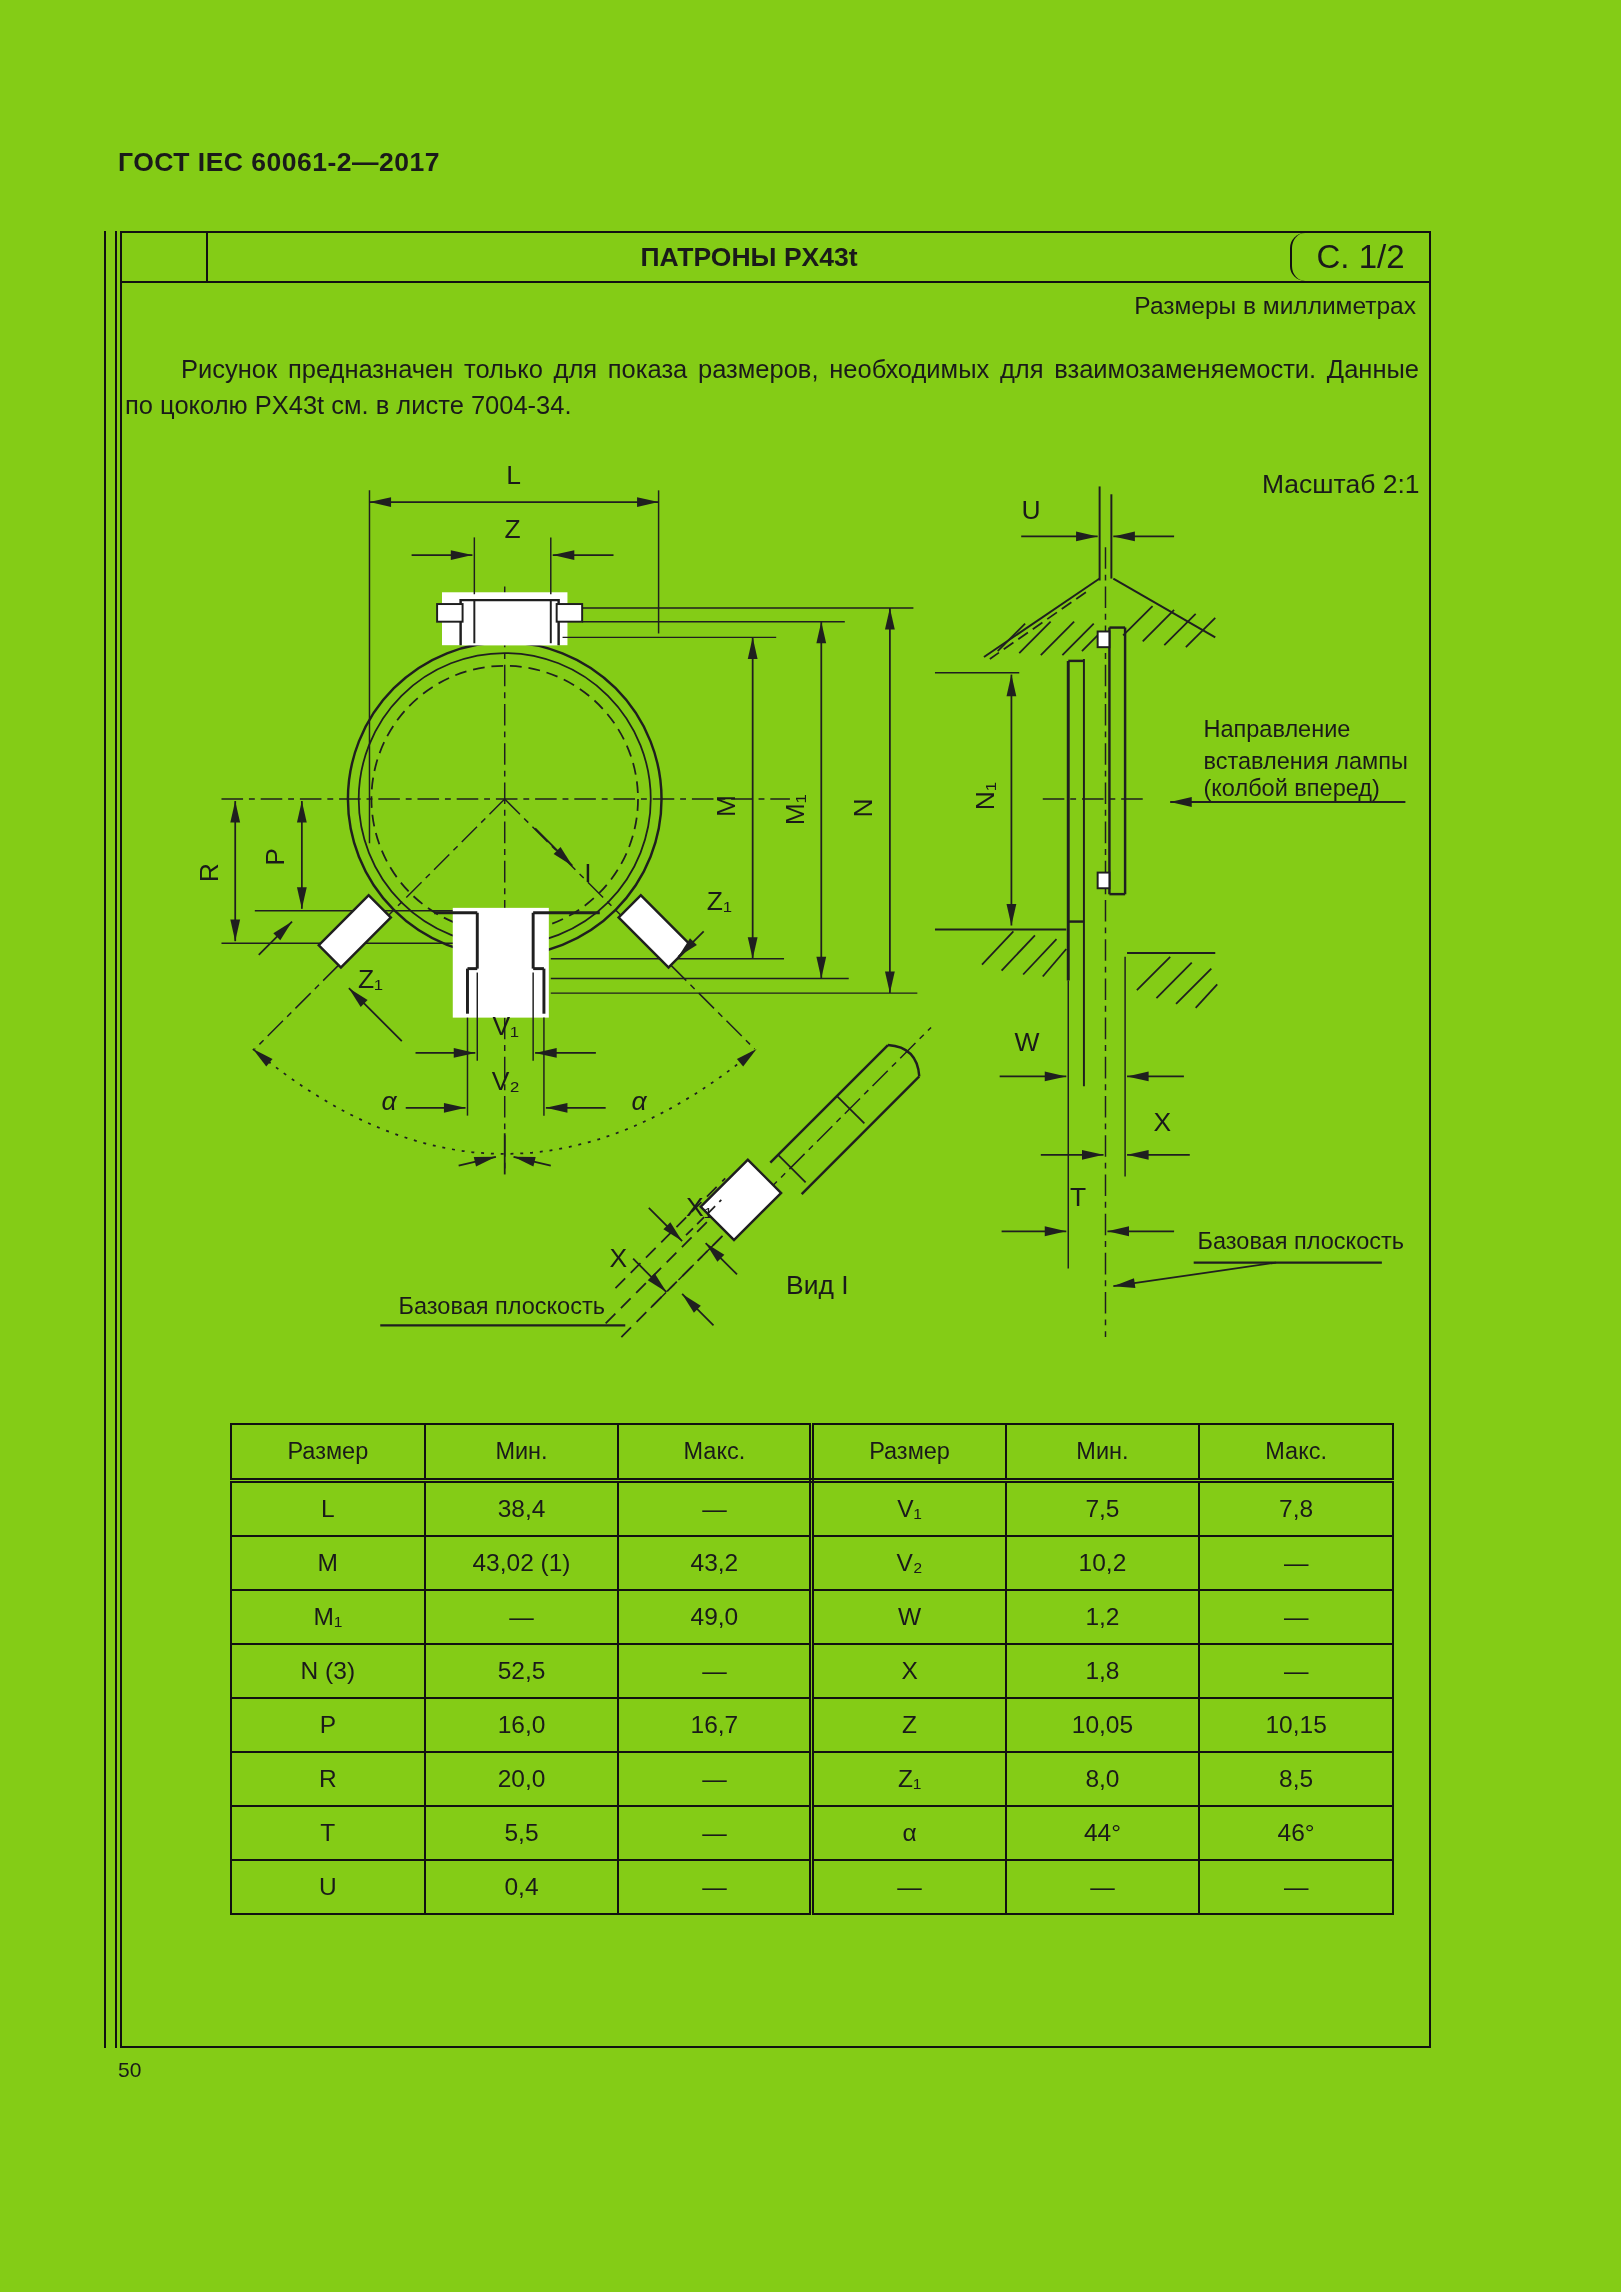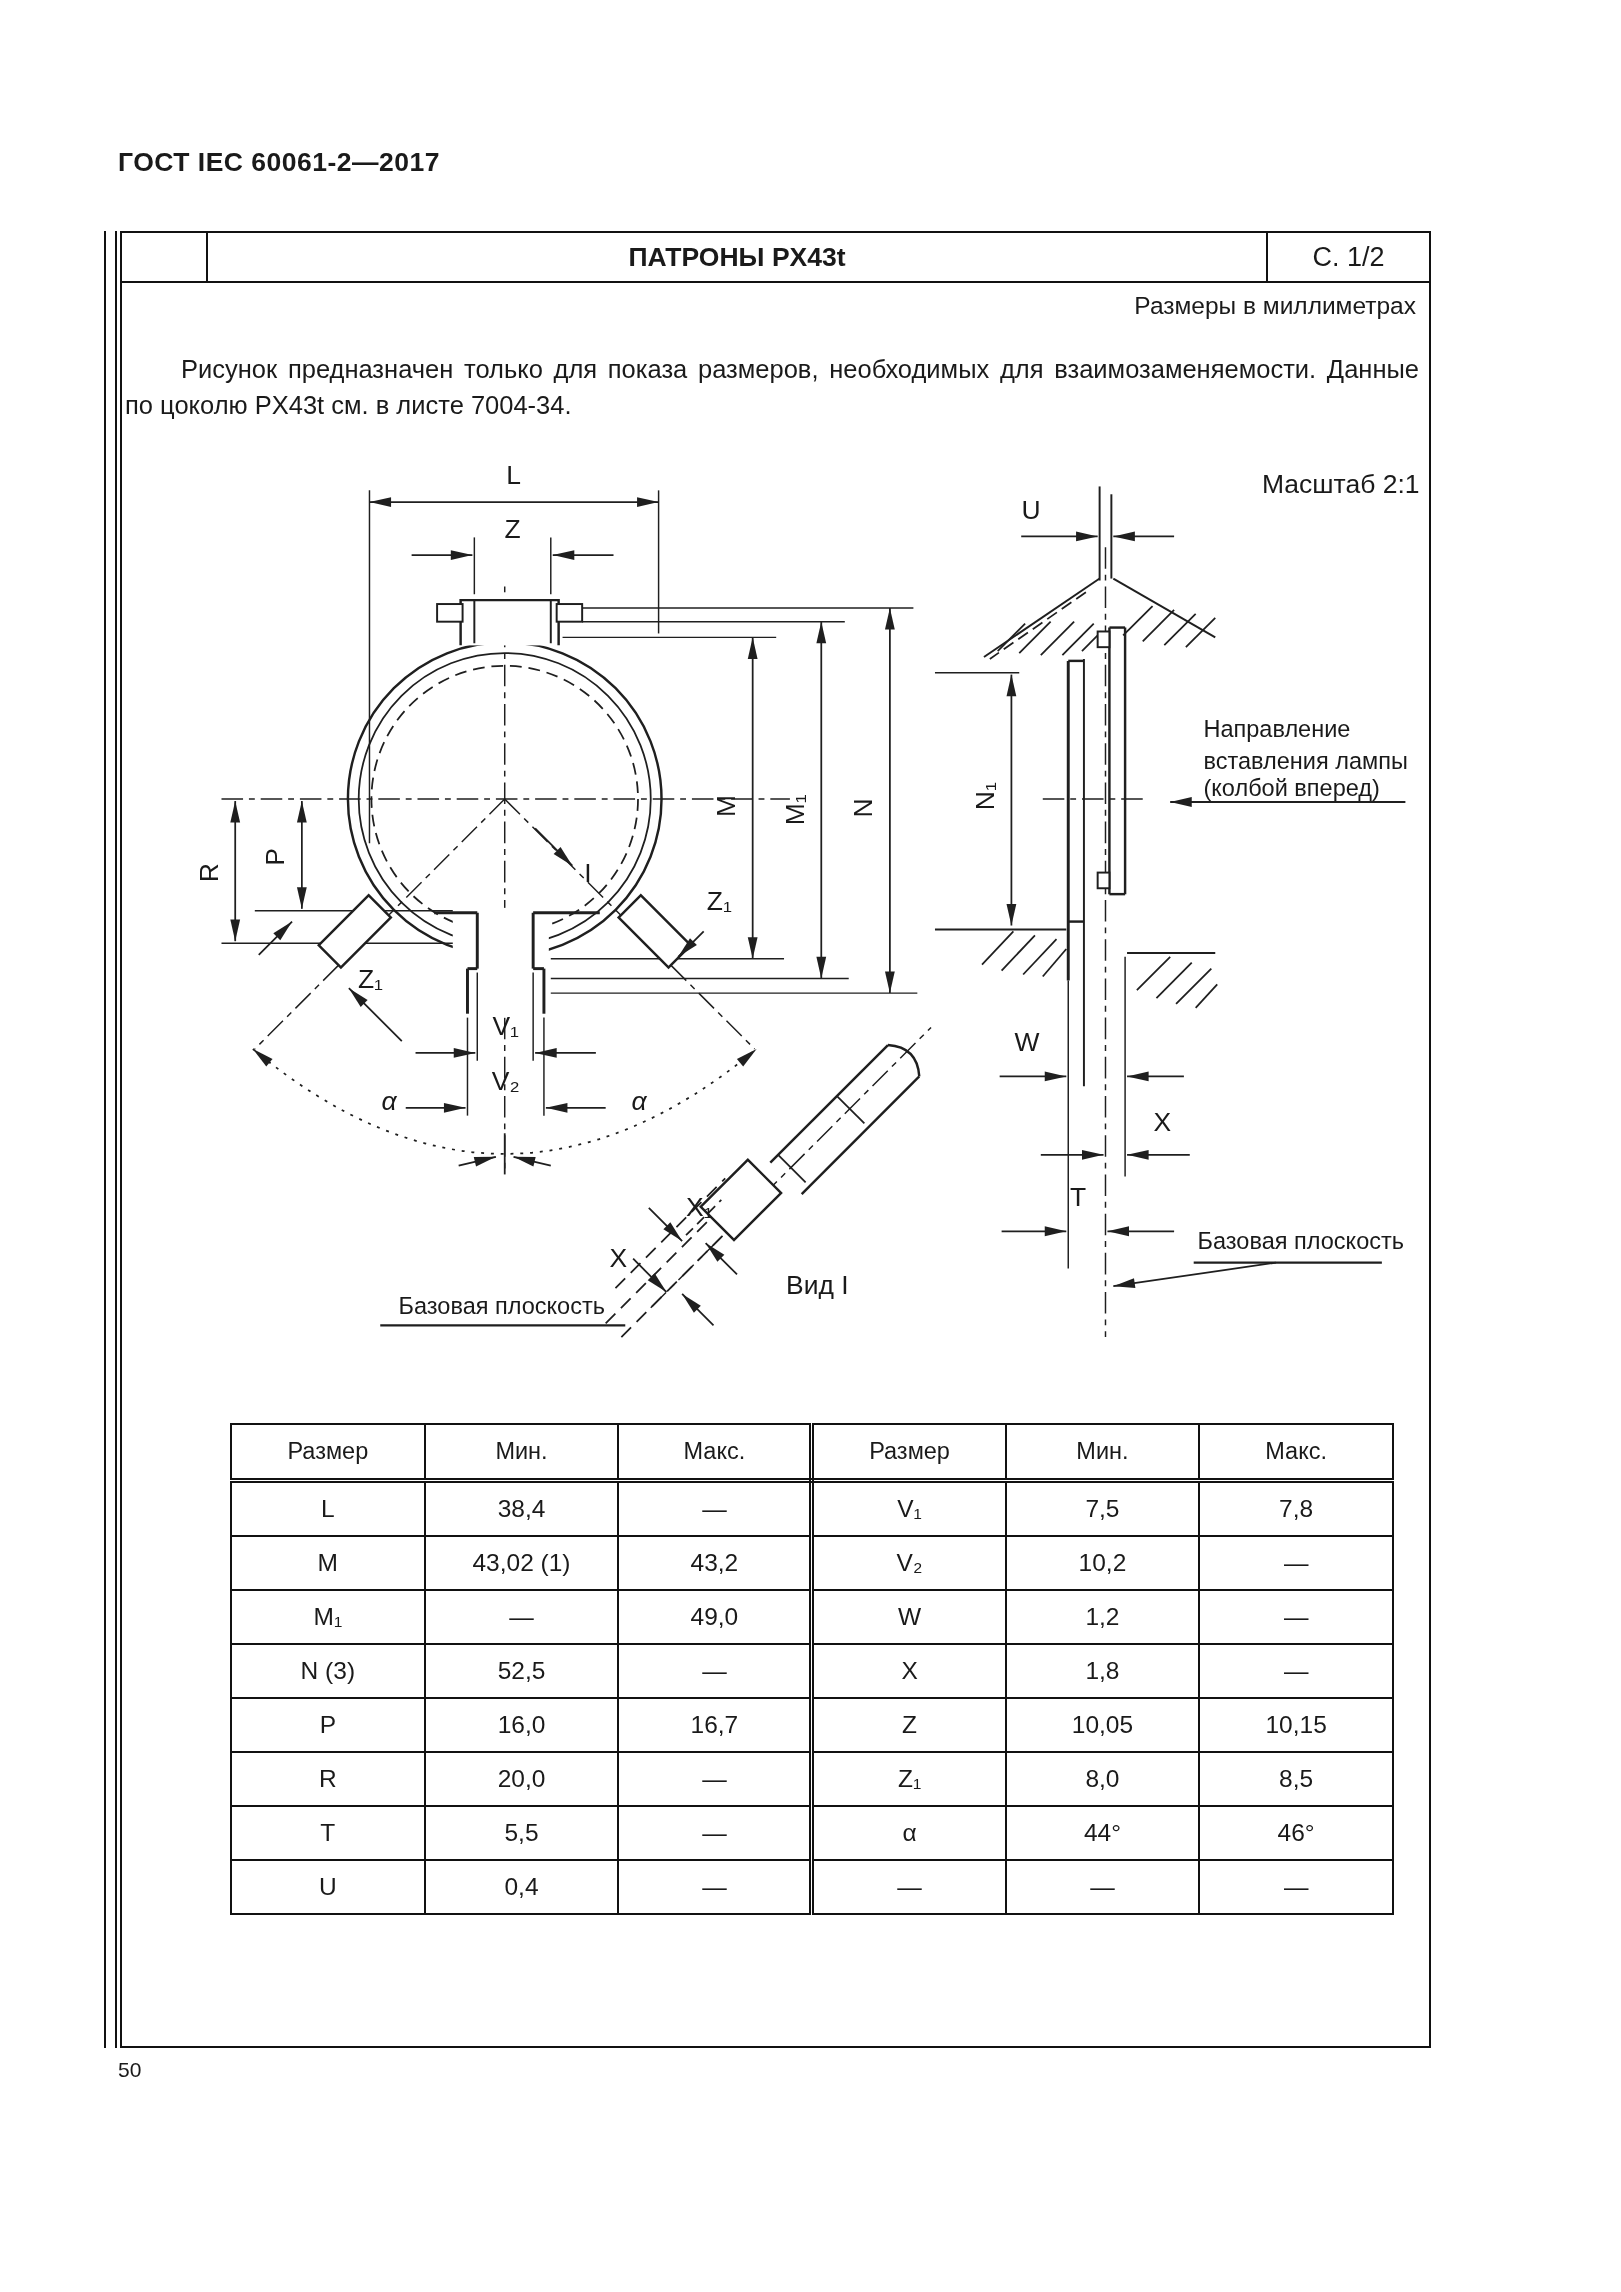--- a/index.html
+++ b/index.html
@@ -1,25 +1,25 @@
 <!DOCTYPE html>
 <html><head>
 <meta charset="utf-8">
 <style>
   html,body{margin:0;padding:0;background:#e8e8e8;}
-  .page{position:relative;width:1621px;height:2293px;background:#ffffff;
+  .page{position:relative;width:1621px;height:2293px;background:#84cc16;
         font-family:"Liberation Sans","DejaVu Sans",sans-serif;color:#1a1a1a;overflow:hidden;}
   .abs{position:absolute;}
   .std-ref{left:118px;top:147px;font-size:26.5px;font-weight:bold;letter-spacing:0.5px;}
   .dblline{left:104px;top:231px;width:8.8px;height:1817px;border-left:2px solid #111;border-right:2px solid #111;}
   .frame{left:120px;top:231px;width:1311px;height:1817px;border:2.5px solid #111;box-sizing:border-box;}
   .headbox{left:120px;top:231px;width:1311px;height:52px;border:2.5px solid #111;box-sizing:border-box;display:flex;}
   .headbox .c1{width:86px;border-right:2px solid #111;box-sizing:border-box;}
   .headbox .c2{flex:1;display:flex;align-items:center;justify-content:center;font-size:26.5px;font-weight:bold;}
-  .headbox .c3{width:163px;border-left:2px solid #111;box-sizing:border-box;display:flex;align-items:center;justify-content:center;font-size:27px;}
+  .headbox .c3{width:139px;border-left:2px solid #111;box-sizing:border-box;display:flex;align-items:center;justify-content:center;font-size:33px;border-radius:15px;}
   .units{top:292px;right:205px;font-size:24.5px;}
   .para{left:125px;top:351px;width:1294px;font-size:25.5px;line-height:36px;text-align:justify;text-indent:56px;}
   .scalenote{left:1262px;top:469px;font-size:26.5px;}
   .footbar{left:120px;top:1993px;width:1311px;height:56px;border-top:2.5px solid #111;box-sizing:border-box;
            display:flex;align-items:center;justify-content:center;font-size:26.5px;font-weight:bold;}
   .pagenum{left:118px;top:2058px;font-size:21px;}
   table.dim{position:absolute;left:230px;top:1423px;width:1164px;border-collapse:collapse;border:2.9px solid #111;
             table-layout:fixed;font-size:24.5px;text-align:center;padding-left:16px;}
   table.dim th{height:51px;font-weight:normal;font-size:23.5px;border:2px solid #111;border-bottom:5.9px double #111;}
   table.dim td{height:50px;border:2px solid #111;}

